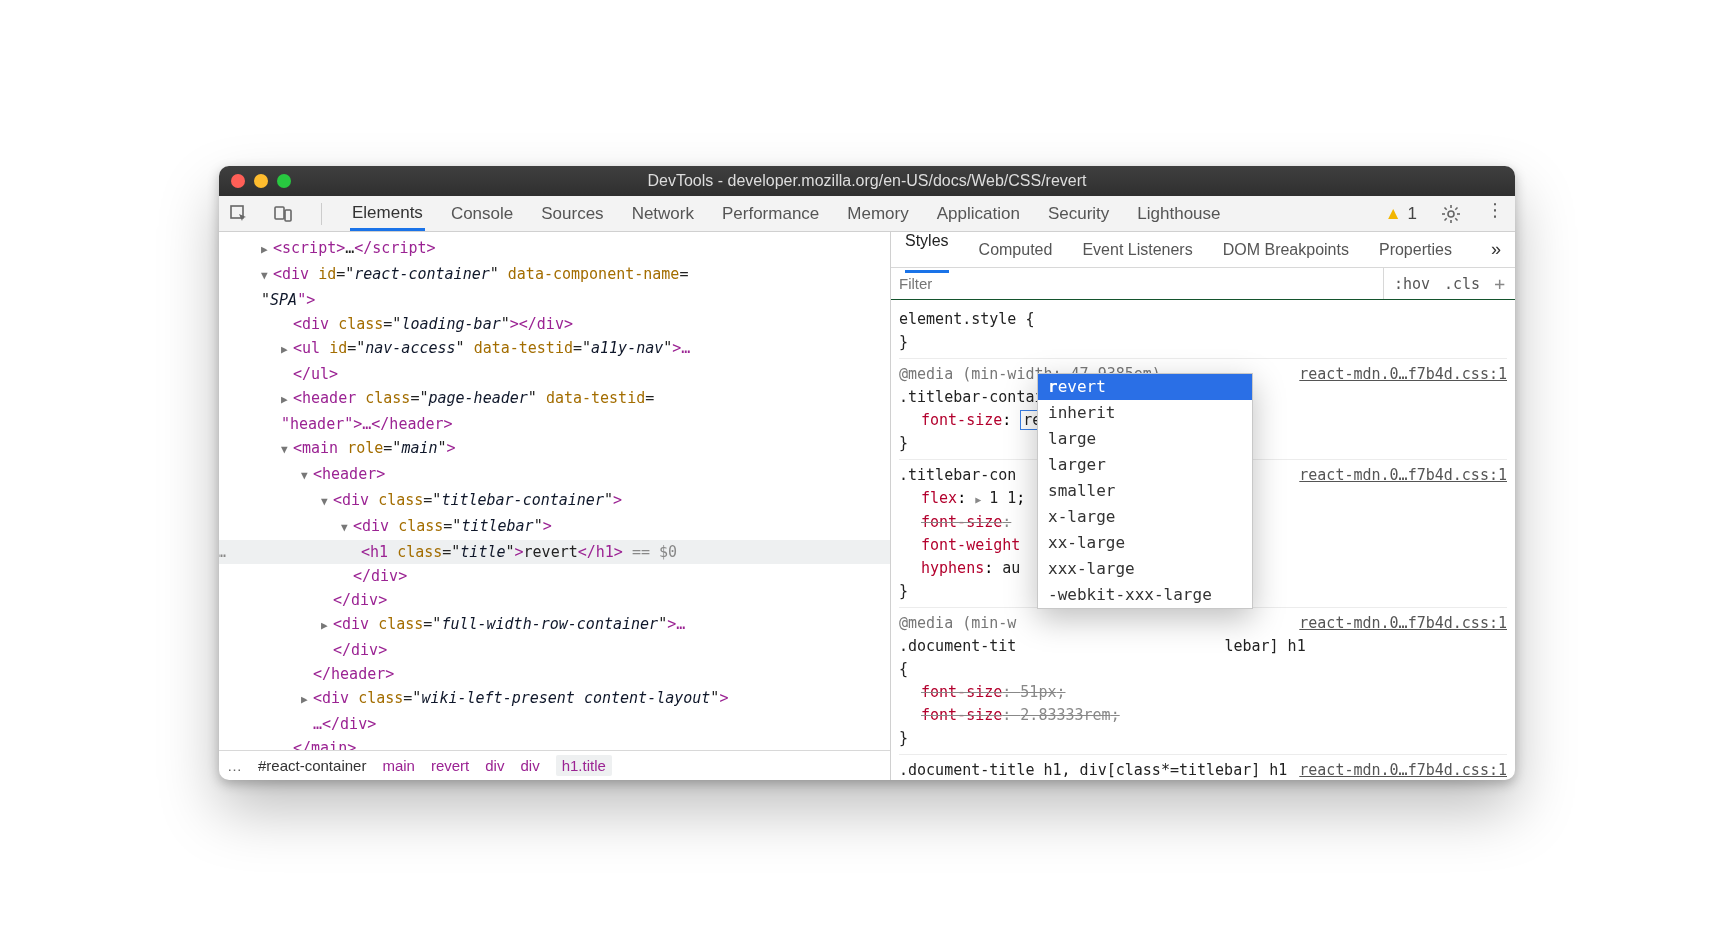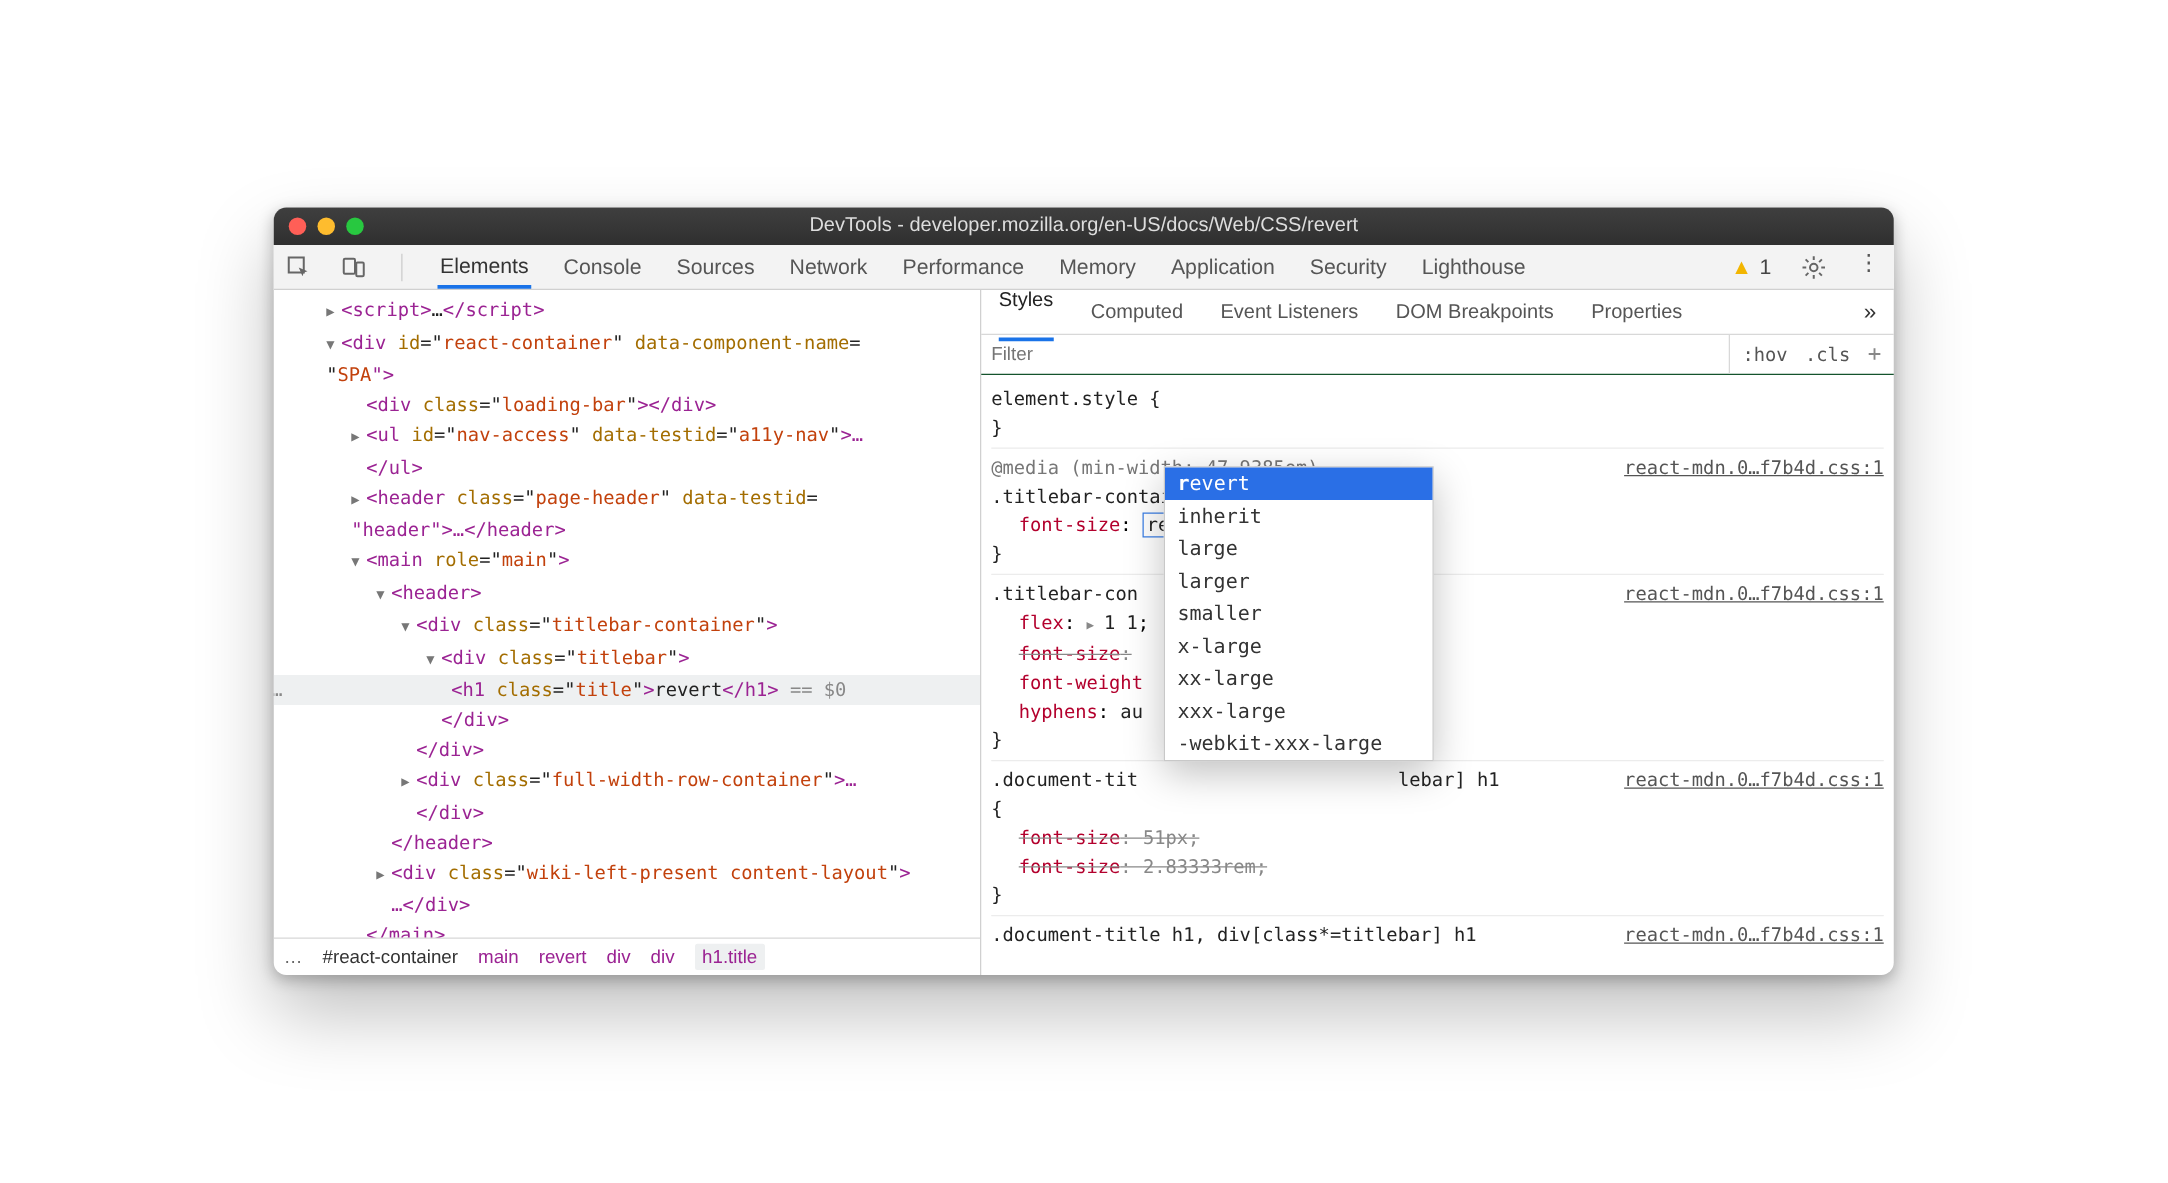--- a/index.html
+++ b/index.html
@@ -55,33 +55,33 @@
   .toolbar .tab { color:#555; cursor:pointer; padding:7px 2px; }
   .toolbar .tab.active { color:#333; border-bottom:3px solid #1a73e8; padding-bottom:5px;}
   .toolbar .spacer { flex:1;}
   .warn { display:flex; align-items:center; gap:6px; color:#444;}
   .warn-tri { color:#f2b500; font-size:17px;}
 
   .body {
     flex:1; display:flex; min-height:0;
   }
   .left {
-    width:566px; border-right:1px solid #d0d0d0; display:flex; flex-direction:column; min-height:0;
+    width:672px; border-right:1px solid #d0d0d0; display:flex; flex-direction:column; min-height:0;
   }
   .dom {
     flex:1; overflow:hidden;
     font-family: Menlo, Consolas, monospace;
     font-size:15px; line-height:24px;
     padding:4px 0 0 0;
     color:#222;
     position:relative;
   }
   .dom-line { padding-left:14px; white-space:nowrap;}
   .caret { display:inline-block; width:12px; color:#777; font-size:11px;} .i2{padding-left:42px;} .i3{padding-left:62px;} .i4{padding-left:82px;} .i5{padding-left:102px;} .i6{padding-left:122px;} .i7{padding-left:142px;}
-  .tag{color:#9b2393;} .attn{color:#a36d00;} .attv{color:#c2410c;} .txt{color:#222;} .lite{color:#888;}
+  .tag{color:#9b2393;} .attn{color:#a36d00;} .attv{color:#0f172a;font-style:italic;} .txt{color:#222;} .lite{color:#888;}
   .sel-line { background:#eef0f1;}
   .dotgutter{ position:absolute; left:0; color:#888; font-size:15px;}
   .breadcrumb { height:30px; border-top:1px solid #d8d8d8; display:flex; align-items:center; gap:16px; padding:0 8px; font-size:15px; color:#9b2393;}
   .breadcrumb .bc-first{ color:#333; }
   .breadcrumb .bc-sel{ background:#eef0f1; padding:2px 6px; border-radius:2px; color:#9b2393;}
 
   .right { flex:1; display:flex; flex-direction:column; min-height:0; position:relative;}
   .subtabs { height:36px; border-bottom:1px solid #d8d8d8; display:flex; align-items:center; padding:0 14px; gap:30px; font-size:16px; color:#555;}
   .subtabs .st{ padding:6px 0; cursor:pointer;}
   .subtabs .st.active{ color:#222; border-bottom:3px solid #1a73e8; padding-bottom:20px;}
@@ -248,20 +248,21 @@
           <div class="csel">.titlebar-con</div>
           <div class="prop"><span class="pn">flex</span>: <span class="tri-min">▶</span><span class="pv">1 1</span>;</div>
           <div class="prop strike"><span class="pn">font-size</span>:</div>
           <div class="prop"><span class="pn">font-weight</span></div>
           <div class="prop"><span class="pn">hyphens</span>: <span class="pv">au</span></div>
           <div class="csel">}</div>
         </div>
 
         <div class="rule">
           <a class="srclink">react-mdn.0…f7b4d.css:1</a>
+          <div class="mq">@media (min-w</div>
           <div><span class="csel">.document-tit</span><span style="display:inline-block;width:208px;"></span><span class="csel">lebar] h1</span></div>
           <div class="csel">{</div>
           <div class="prop strike"><span class="pn">font-size</span>: <span>51px</span>;</div>
           <div class="prop strike"><span class="pn">font-size</span>: <span>2.83333rem</span>;</div>
           <div class="csel">}</div>
         </div>
 
         <div class="rule" style="border-bottom:0;">
           <a class="srclink">react-mdn.0…f7b4d.css:1</a>
           <div class="csel">.document-title h1, div[class*=titlebar] h1</div>

